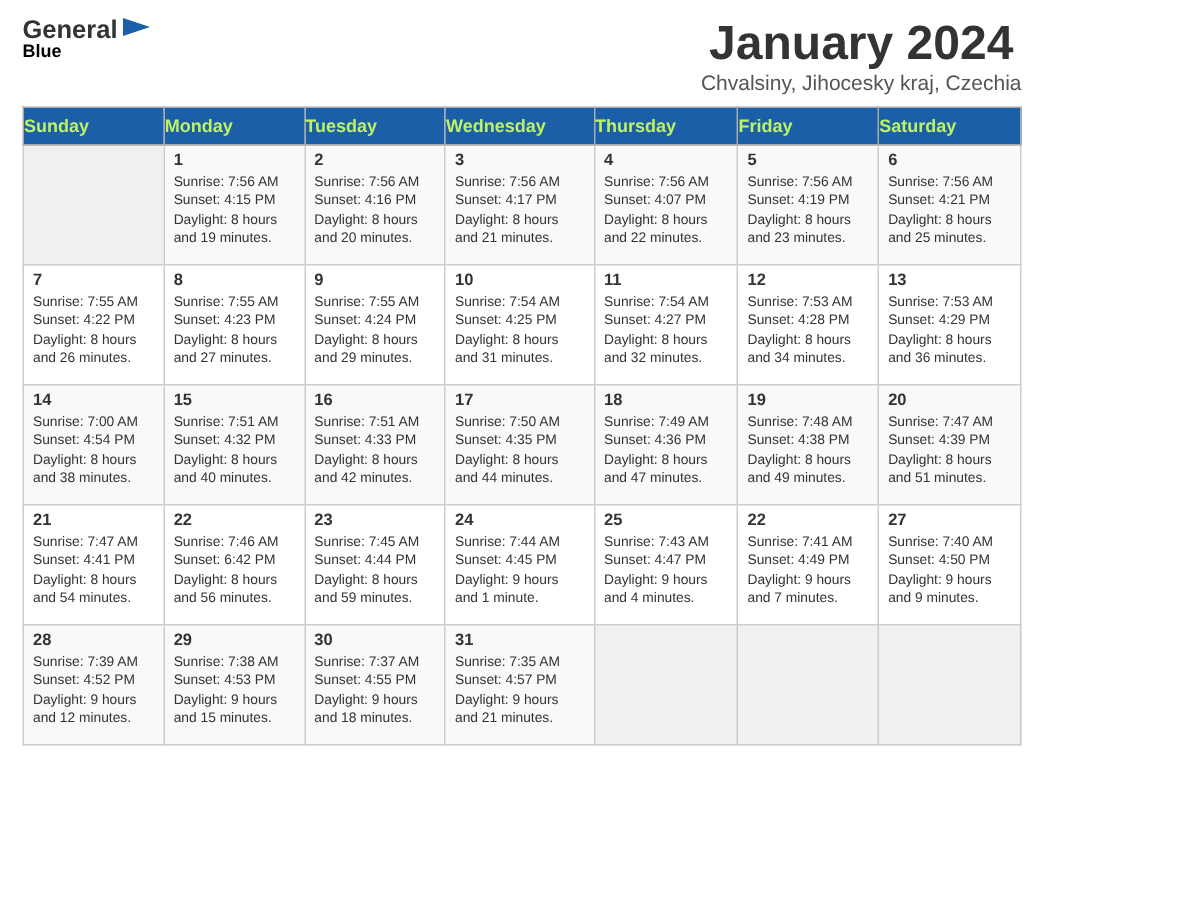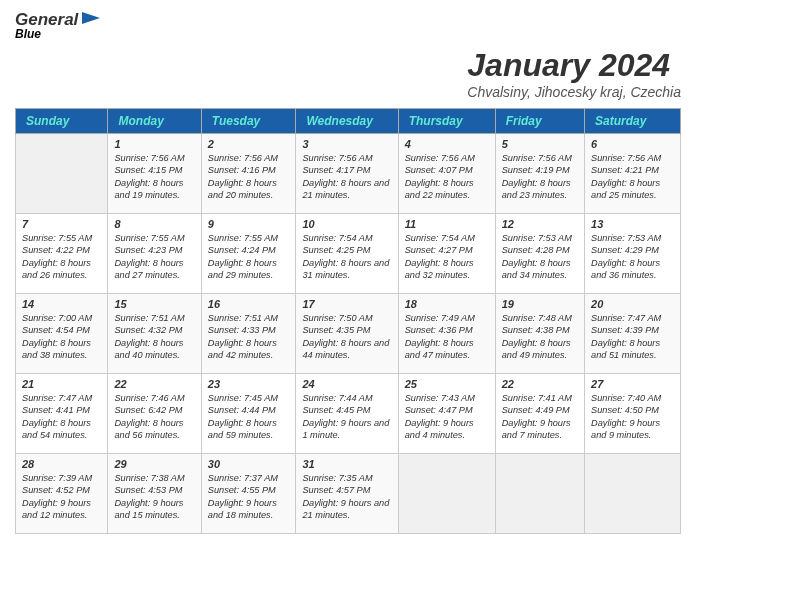--- a/index.html
+++ b/index.html
@@ -6,60 +6,58 @@
     body {
       font-family: Arial, sans-serif;
       background: #fff;
       width: 792px;
       height: 612px;
       overflow: hidden;
     }
     .container {
       width: 696px;
       padding: 10px 15px;
-      font-style: italic;
     }
     .header-row {
       display: flex;
       justify-content: space-between;
       align-items: flex-start;
       margin-bottom: 8px;
     }
     .logo {
       display: flex;
       flex-direction: column;
       align-items: flex-start;
     }
     .logo-text-row {
       display: flex;
       align-items: center;
     }
     .title-block {
-      text-align: left;
-      margin-top: 37px;
+      text-align: center;
     }
     .month-title {
       font-size: 32px;
       font-weight: bold;
       color: #333;
     }
     .subtitle {
       font-size: 14px;
       color: #555;
     }
     table {
       width: 100%;
       border-collapse: collapse;
     }
     thead th {
       background-color: #1a5fa8;
-      color: #5eead4;
+      color: #bef264;
       font-size: 12px;
       font-weight: bold;
-      padding: 5px 10px;
+      padding: 5px 0;
       text-align: left;
       border: 1px solid #aaa;
     }
     tbody td {
       vertical-align: top;
       padding: 4px 6px;
       border: 1px solid #ccc;
       font-size: 9.5px;
       color: #333;
       width: 113px;

